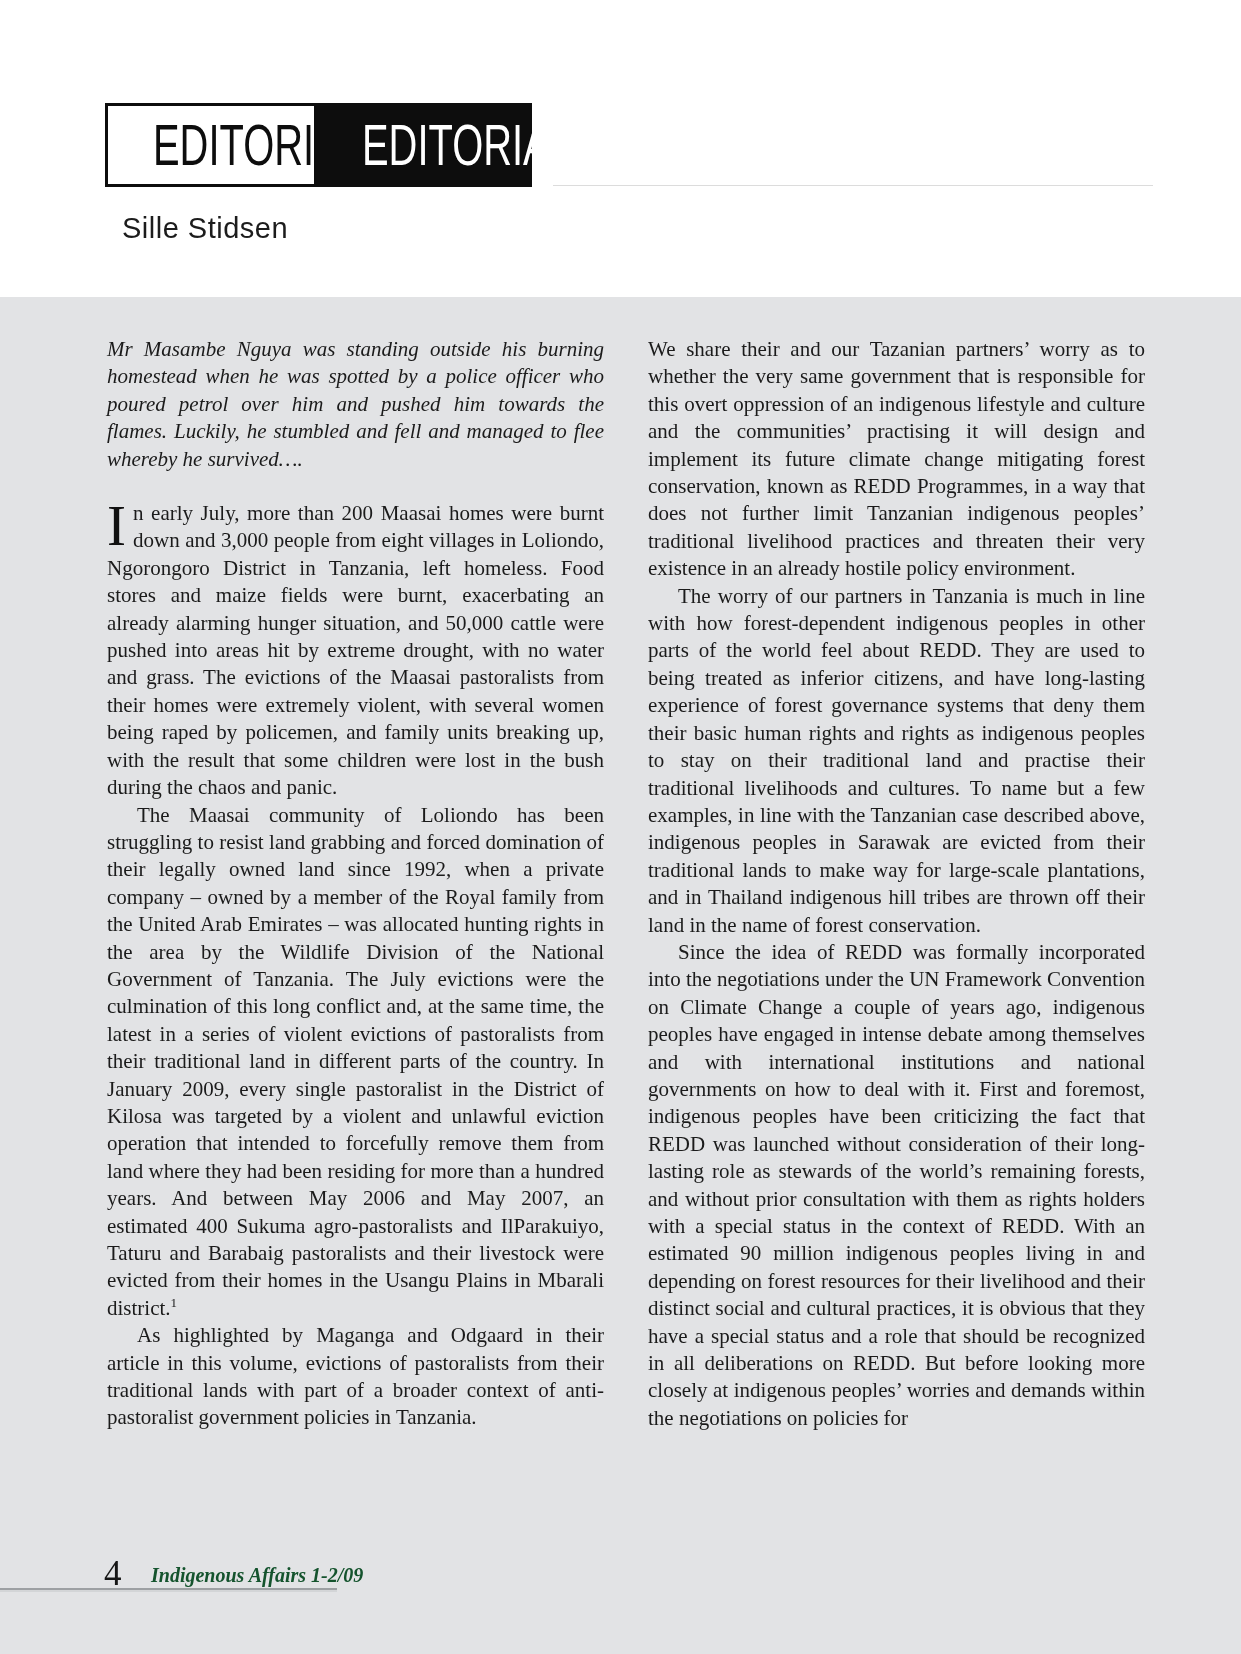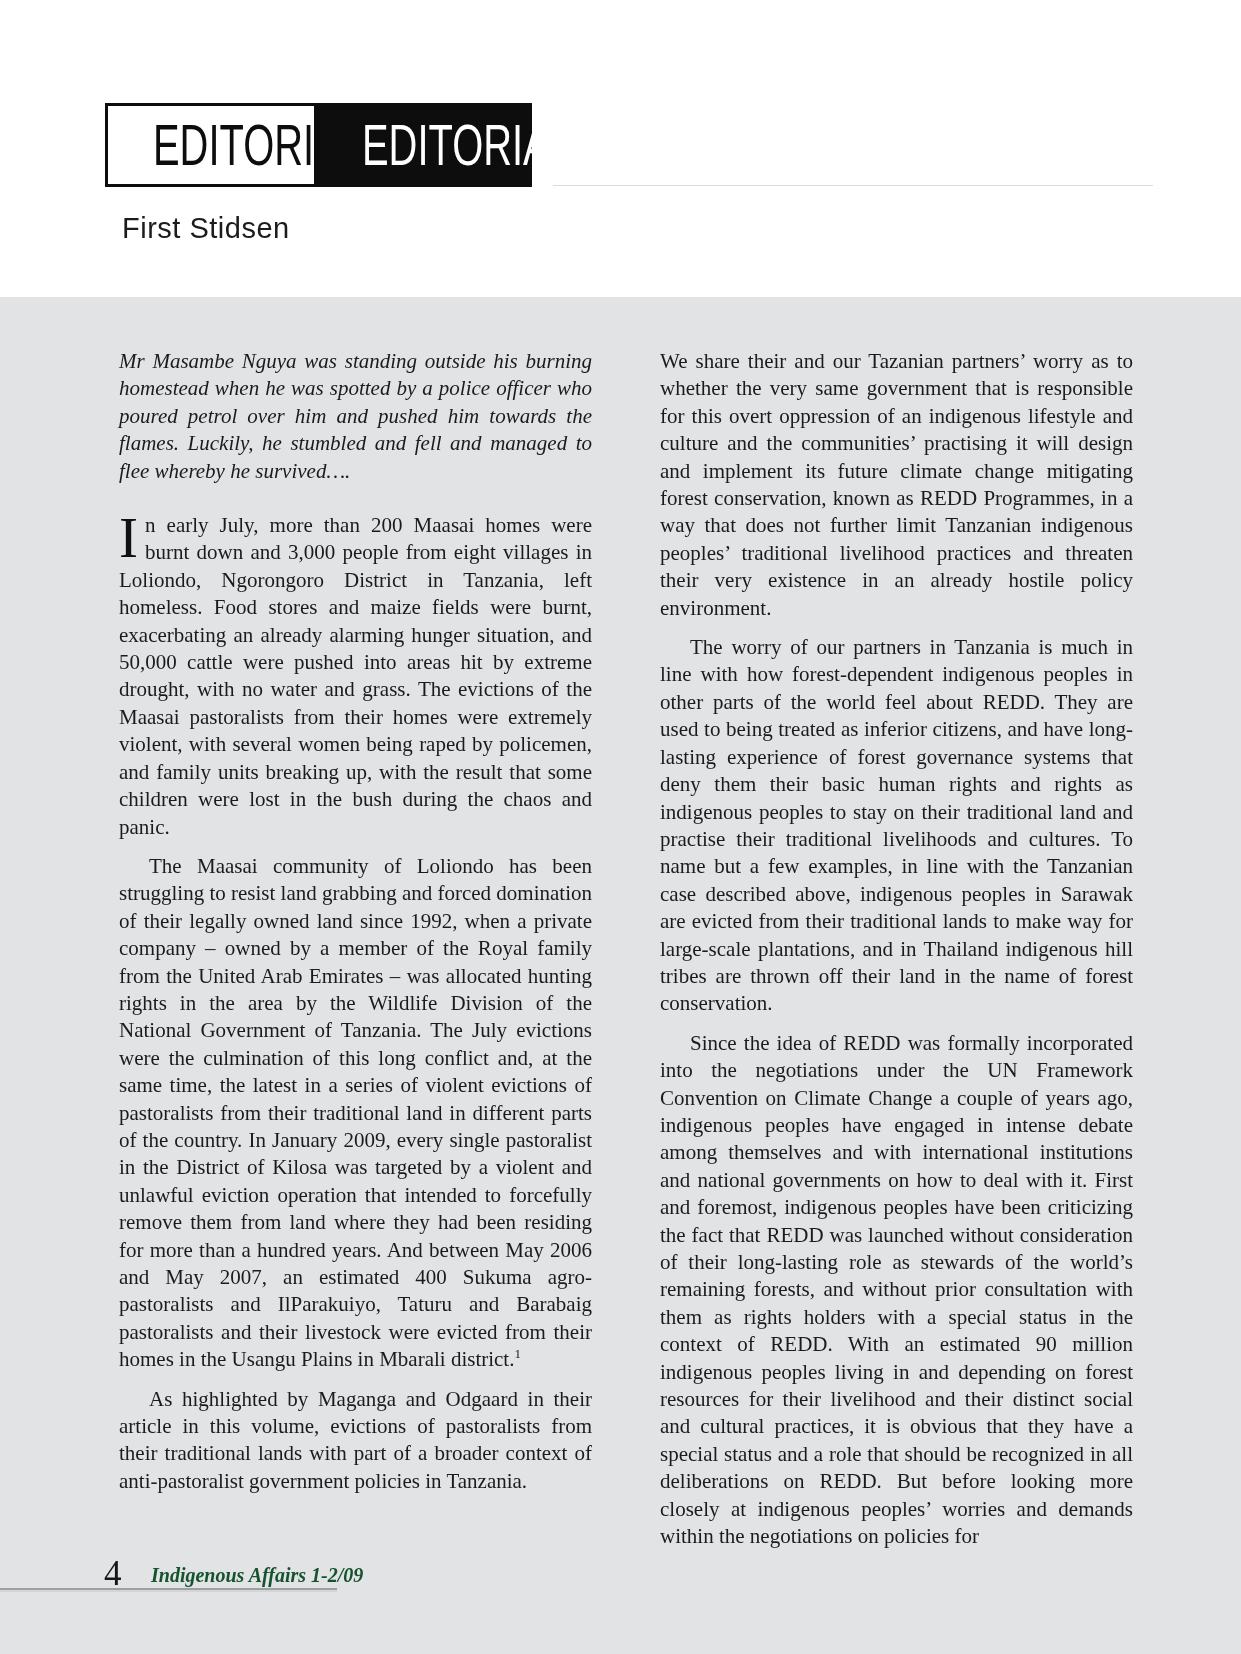--- a/index.html
+++ b/index.html
@@ -81,21 +81,21 @@
     top: 39px; 
     width: 497px;
     font-size: 21px;
     line-height: 27.4px;
     color: #1b1b1b;
     text-align: justify;
   }
   .col.left  { left: 107px; }
   .col.right { left: 648px; }
 
-  .col p { margin: 12px; }
+  .col p { margin: 0; }
   p.intro {
     font-style: italic;
     margin-bottom: 27px;
   }
   p.indent { text-indent: 30px; }
 
   .dropcap {
     float: left;
     font-size: 57px;
     line-height: 45px;
@@ -140,21 +140,21 @@
 
 <div class="page">
 
   <div class="ed-box light">
     <span>EDITORIAL</span>
   </div>
   <div class="ed-box dark">
     <span>EDITORIAL</span>
   </div>
   <div class="header-rule"></div>
-  <div class="author">First Stidsen</div>
+  <div class="author">Sille Stidsen</div>
 
   <div class="content-area">
 
     <div class="col left">
       <p class="intro">Mr Masambe Nguya was standing outside his burning homestead when he was spotted by a police officer who poured petrol over him and pushed him towards the flames. Luckily, he stumbled and fell and managed to flee whereby he survived….</p>
       <p><span class="dropcap">I</span><span>n early July, more than 200 Maasai homes were burnt down and 3,000 people from eight villages in Loliondo, Ngorongoro District in Tanzania, left homeless. Food stores and maize fields were burnt, exacerbating an already alarming hunger situation, and 50,000 cattle were pushed into areas hit by extreme drought, with no water and grass. The evictions of the Maasai pastoralists from their homes were extremely violent, with several women being raped by policemen, and family units breaking up, with the result that some children were lost in the bush during the chaos and panic.</span></p>
       <p class="indent"><span>The Maasai community of Loliondo has been struggling to resist land grabbing and forced domination of their legally owned land since 1992, when a private company – owned by a member of the Royal family from the United Arab Emirates – was allocated hunting rights in the area by the Wildlife Division of the National Government of Tanzania. The July evictions were the culmination of this long conflict and, at the same time, the latest in a series of violent evictions of pastoralists from their traditional land in different parts of the country. In January 2009, every single pastoralist in the District of Kilosa was targeted by a violent and unlawful eviction operation that intended to forcefully remove them from land where they had been residing for more than a hundred years. And between May 2006 and May 2007, an estimated 400 Sukuma agro-pastoralists and IlParakuiyo, Taturu and Barabaig pastoralists and their livestock were evicted from their homes in the Usangu Plains in Mbarali district.</span><sup class="footnote">1</sup></p>
       <p class="indent">As highlighted by Maganga and Odgaard in their article in this volume, evictions of pastoralists from their traditional lands with part of a broader context of anti-pastoralist government policies in Tanzania.</p>
     </div>
 

